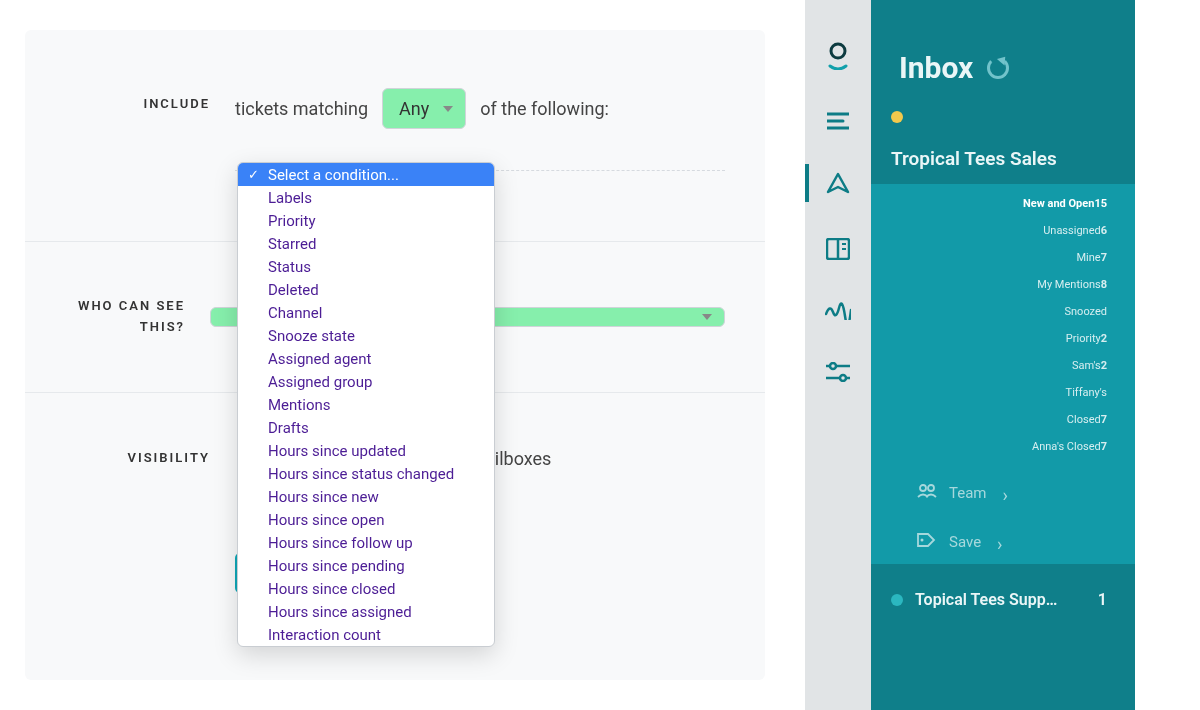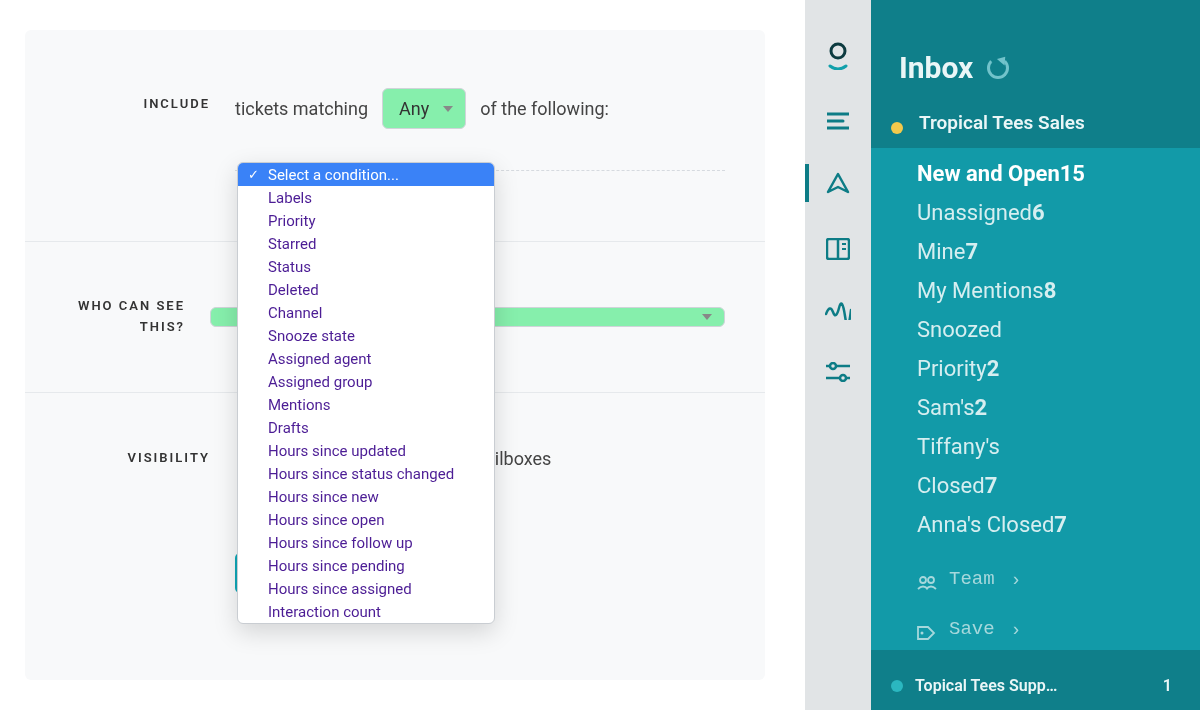--- a/index.html
+++ b/index.html
@@ -129,21 +129,21 @@
   }
   .dropdown-item .check {
     position: absolute;
     left: 10px;
     top: 4px;
     font-size: 13px;
   }
 
   
   .right-panel {
-    width: 395px;
+    width: 330px;
     height: 710px;
     display: flex;
     position: relative;
   }
   .mini-rail {
     width: 66px;
     background: #e1e4e6;
     display: flex;
     flex-direction: column;
     align-items: center;
@@ -196,67 +196,67 @@
     position:absolute;
     top:-4px; right:-2px;
     width:0; height:0;
     border-left:5px solid transparent;
     border-right:5px solid transparent;
     border-bottom:7px solid #72c3cb;
     transform: rotate(40deg);
   }
   .section-title {
     display: flex;
-    align-items: flex-end;
-    gap: 16px;
+    align-items: flex-start;
+    gap: 24px;
     padding: 14px 28px 14px 20px;
     font-size: 19px;
     font-weight: 600;
     color: #eaf6f7;
     cursor: pointer;
+    flex-direction: column;
   }
   .dot { width: 12px; height: 12px; border-radius: 50%; }
   .dot.yellow { background: #f3c94c; }
   .dot.teal { background: #2bb7c0; }
   .folder-list {
     background: #129aa8;
     padding: 6px 0;
   }
   .folder-item {
     display: flex;
-    justify-content: flex-start;
+    justify-content: flex-end;
     align-items: center;
     padding: 7px 28px 7px 46px;
-    font-size: 22px;
+    font-size: 11px;
     color: #d6eef0;
     cursor: pointer;
   }
   .folder-item.active {
     color: #ffffff;
     font-weight: 700;
   }
   .folder-item .count {
     font-weight: 700;
     color: inherit;
   }
   .sub-links {
     padding: 18px 28px 10px 46px;
     display: flex;
     flex-direction: column;
     gap: 28px;
     background: #129aa8;
   }
   .sub-link {
     display: flex;
-    align-items: flex-end;
+    align-items: flex-start;
     gap: 12px;
     color: #a6d8dc;
-    font-size: 19px;
-    cursor: pointer;
-    font-family: Liberation Mono, monospace;
+    font-size: 15px;
+    cursor: pointer;
   }
   .chev-right::after {
     content: "›";
     margin-left: 4px;
     font-size: 18px;
     color: #a6d8dc;
   }
   .support-row {
     display: flex;
     align-items: center;
@@ -330,20 +330,21 @@
         <div class="dropdown-item"><span>Assigned agent</span></div>
         <div class="dropdown-item"><span>Assigned group</span></div>
         <div class="dropdown-item"><span>Mentions</span></div>
         <div class="dropdown-item"><span>Drafts</span></div>
         <div class="dropdown-item"><span>Hours since updated</span></div>
         <div class="dropdown-item"><span>Hours since status changed</span></div>
         <div class="dropdown-item"><span>Hours since new</span></div>
         <div class="dropdown-item"><span>Hours since open</span></div>
         <div class="dropdown-item"><span>Hours since follow up</span></div>
         <div class="dropdown-item"><span>Hours since pending</span></div>
+        <div class="dropdown-item"><span>Hours since closed</span></div>
         <div class="dropdown-item"><span>Hours since assigned</span></div>
         <div class="dropdown-item"><span>Interaction count</span></div>
       </div>
 
   </div>
 </div>
 
 <div class="right-panel">
   <div class="mini-rail">
     <div class="rail-icon">

